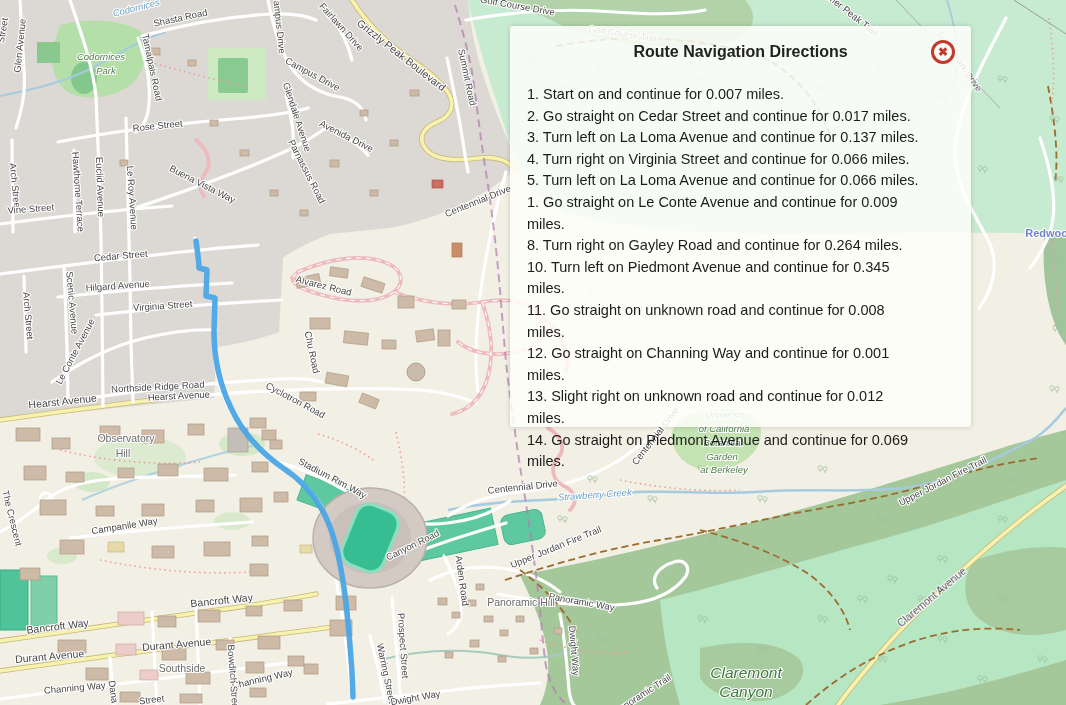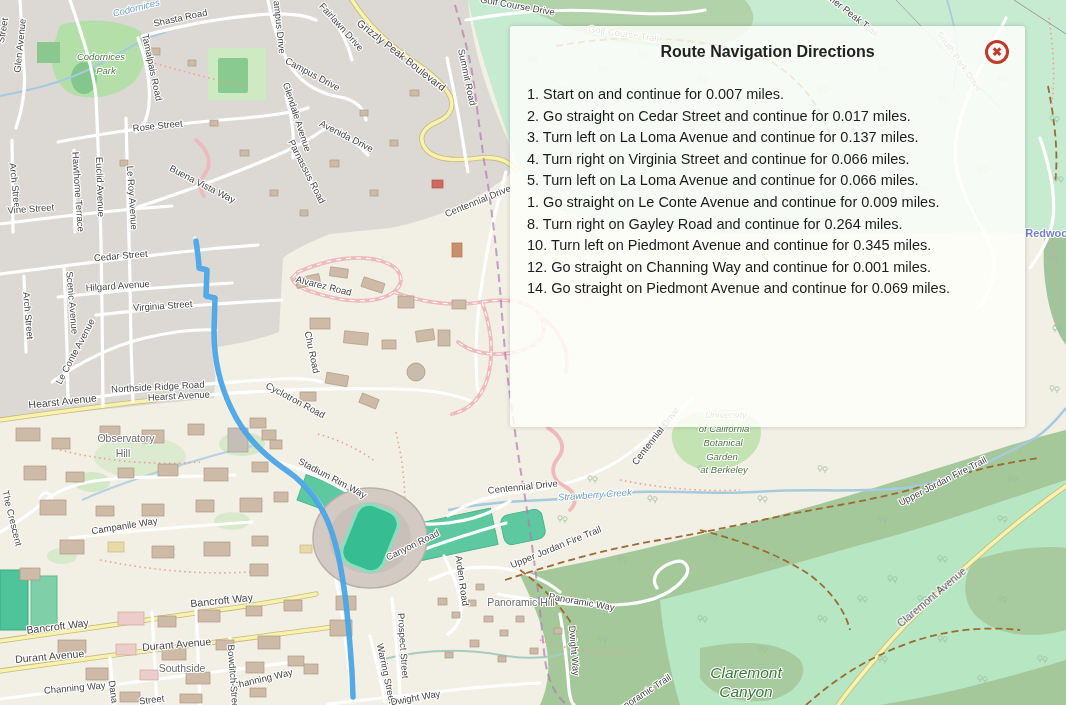--- a/index.html
+++ b/index.html
@@ -8,21 +8,21 @@
   
   .t{font-family:"Liberation Sans",sans-serif;font-size:9.5px;fill:#474747;text-anchor:middle;
      paint-order:stroke fill;stroke:#ffffff;stroke-width:2.2px;stroke-linejoin:round;}
   .tl{font-size:10.5px;}
   .wa{fill:#6d9ec4;font-style:italic;}
   .pk{fill:#4e7a46;font-style:italic;}
   .pkl{font-size:15.5px;fill:#3e7a3e;font-style:italic;}
   .plc{fill:#6b6b6b;font-size:10.5px;}
   .blu{fill:#7283c9;font-weight:bold;font-size:11px;}
   
-  .panel{position:absolute;left:510px;top:26px;width:515px;height:401px;
+  .panel{position:absolute;left:510px;top:26px;width:461px;height:401px;
          background:rgba(255,255,251,0.84);border-radius:3px;
          box-shadow:0 0 5px rgba(0,0,0,0.18);color:#1c1c1c;}
   .panel-title{margin:17px 10px 0;text-align:center;font-size:16px;font-weight:bold;color:#222;}
   .steps{margin:23px 0 16px;padding:0 50px 0 17px;font-size:14.5px;line-height:21.6px;}
   .close-btn{position:absolute;top:14px;right:16px;width:24px;height:24px;box-sizing:border-box;
          border:3px solid #c13a2c;border-radius:50%;color:#c13a2c;background:rgba(255,255,255,0.4);
          display:flex;align-items:center;justify-content:center;font-size:12px;font-weight:bold;cursor:pointer;}
 </style>
 </head>
 <body>
@@ -430,17 +430,19 @@
   <div class="close-btn">✖</div>
   <div class="steps">
     <div>1. Start on and continue for 0.007 miles.</div>
     <div>2. Go straight on Cedar Street and continue for 0.017 miles.</div>
     <div>3. Turn left on La Loma Avenue and continue for 0.137 miles.</div>
     <div>4. Turn right on Virginia Street and continue for 0.066 miles.</div>
     <div>5. Turn left on La Loma Avenue and continue for 0.066 miles.</div>
     <div>1. Go straight on Le Conte Avenue and continue for 0.009 miles.</div>
     <div>8. Turn right on Gayley Road and continue for 0.264 miles.</div>
     <div>10. Turn left on Piedmont Avenue and continue for 0.345 miles.</div>
+    <div>11. Go straight on unknown road and continue for 0.008 miles.</div>
     <div>12. Go straight on Channing Way and continue for 0.001 miles.</div>
+    <div>13. Slight right on unknown road and continue for 0.012 miles.</div>
     <div>14. Go straight on Piedmont Avenue and continue for 0.069 miles.</div>
   </div>
 </div>
 </div>
 
 </body></html>

